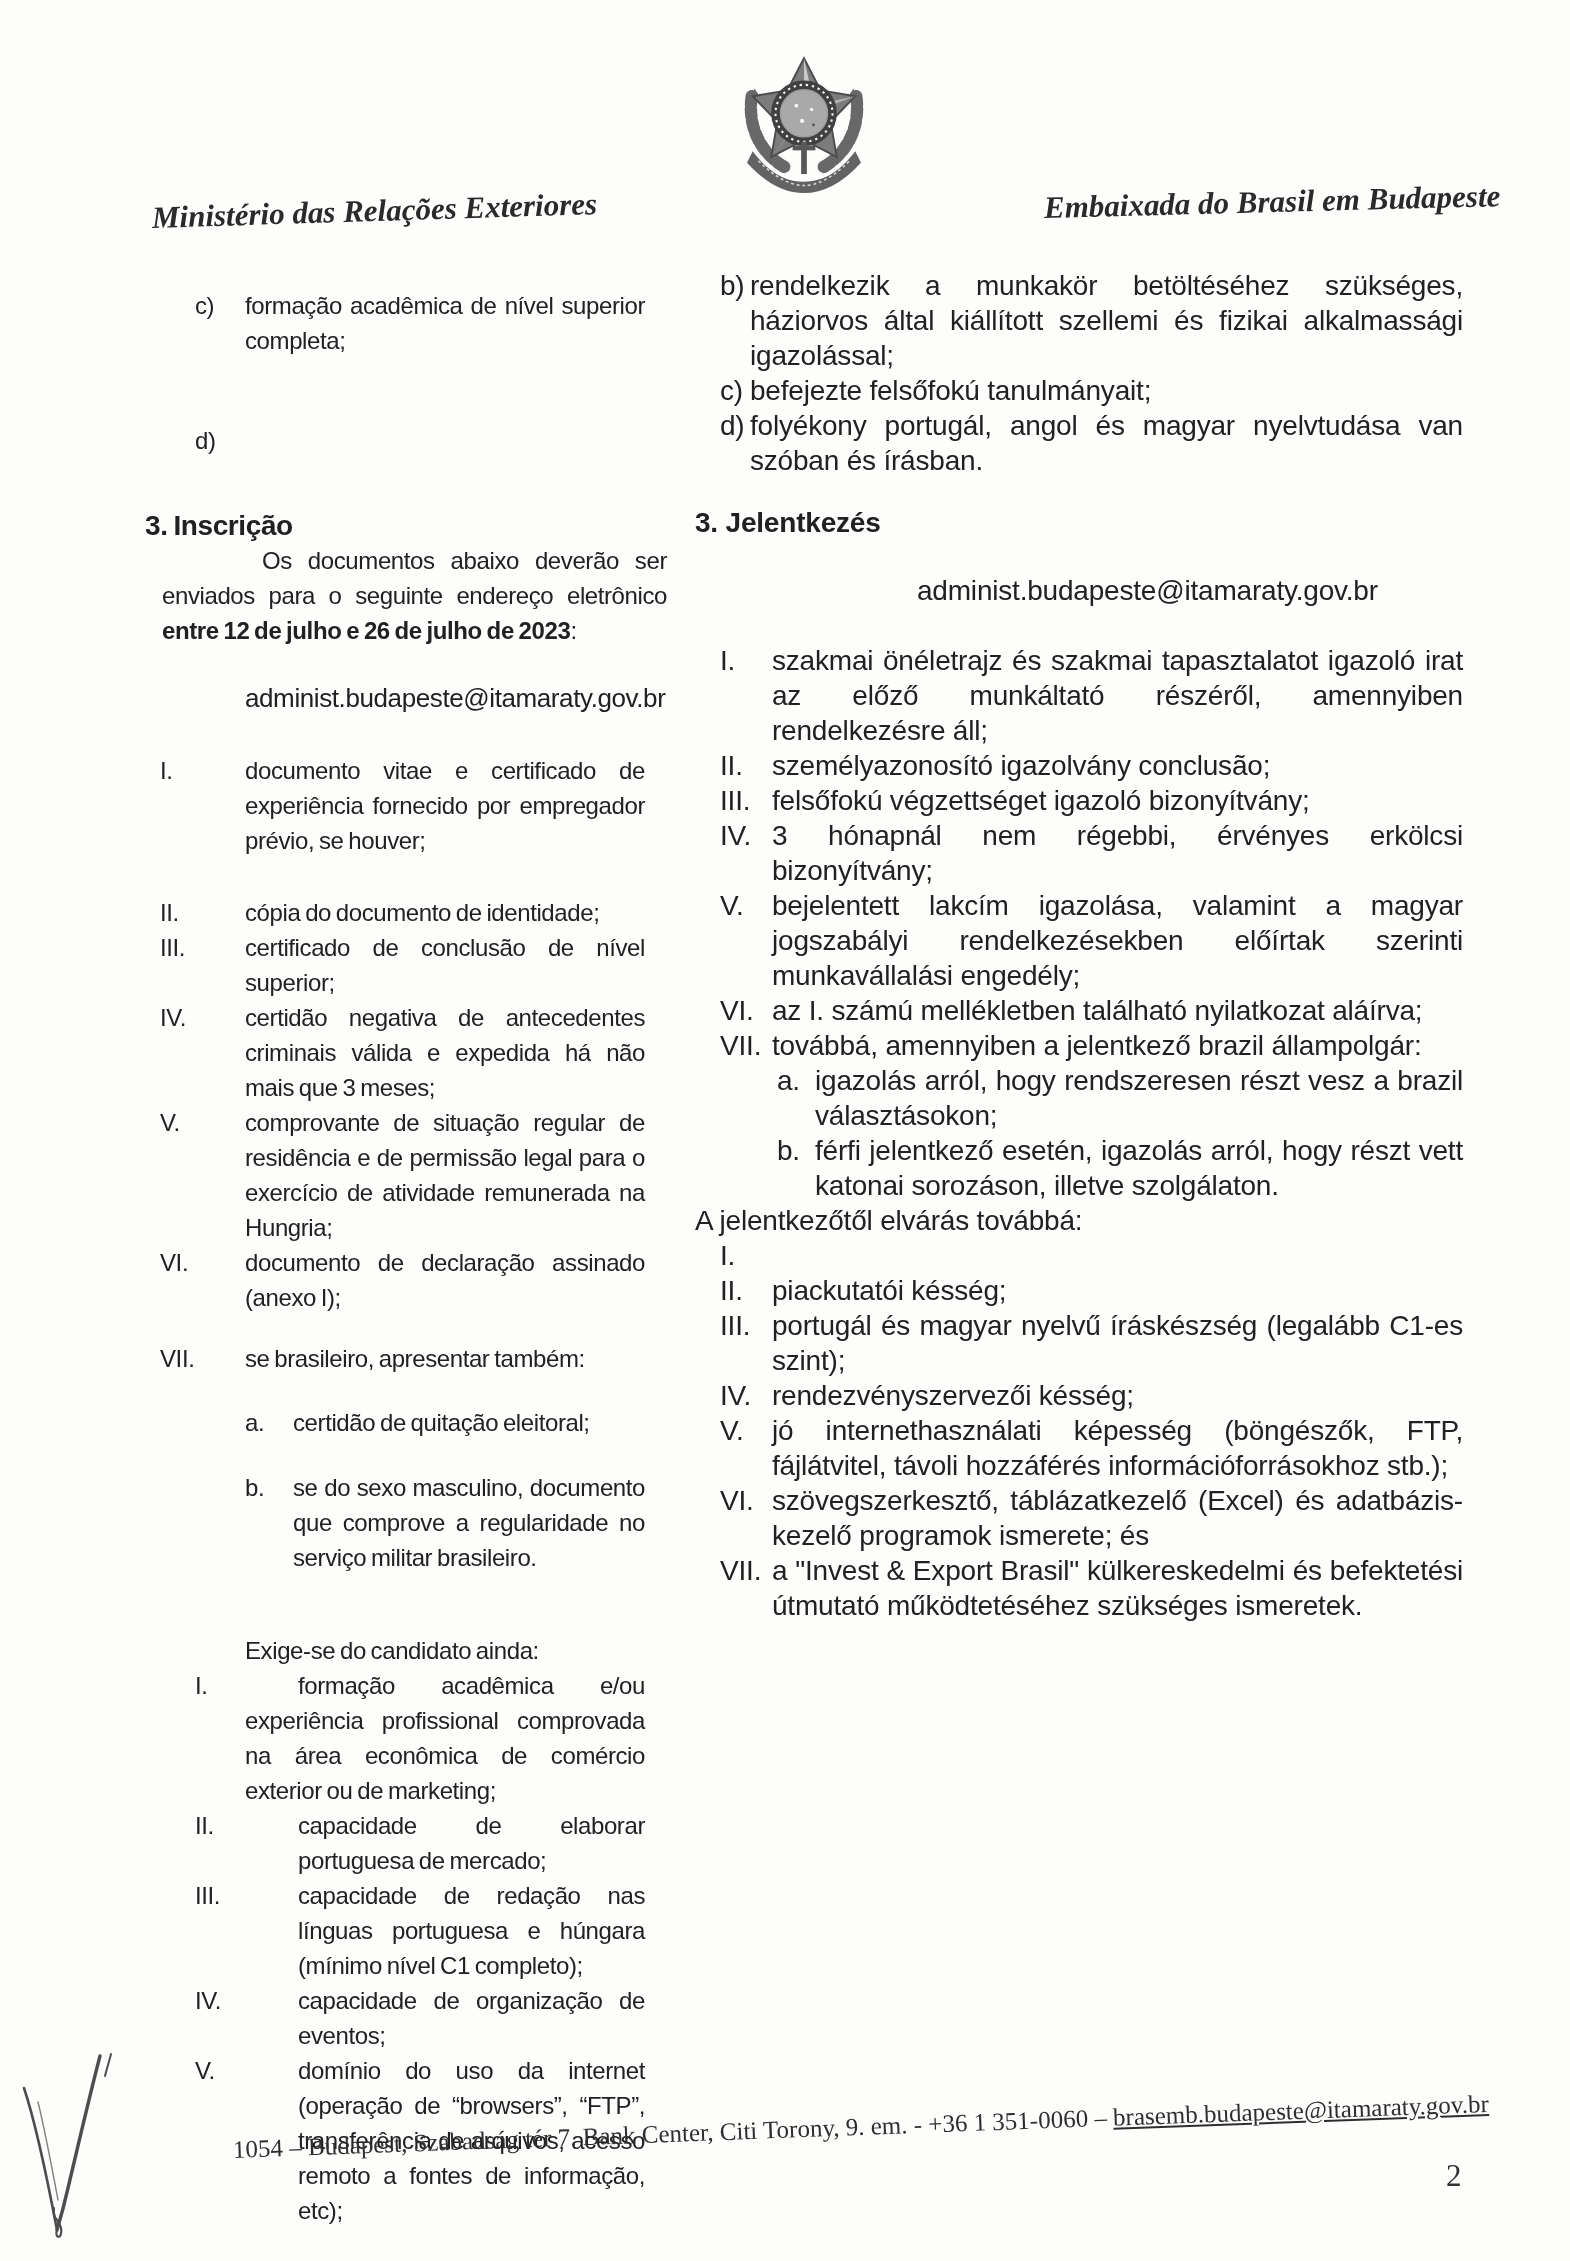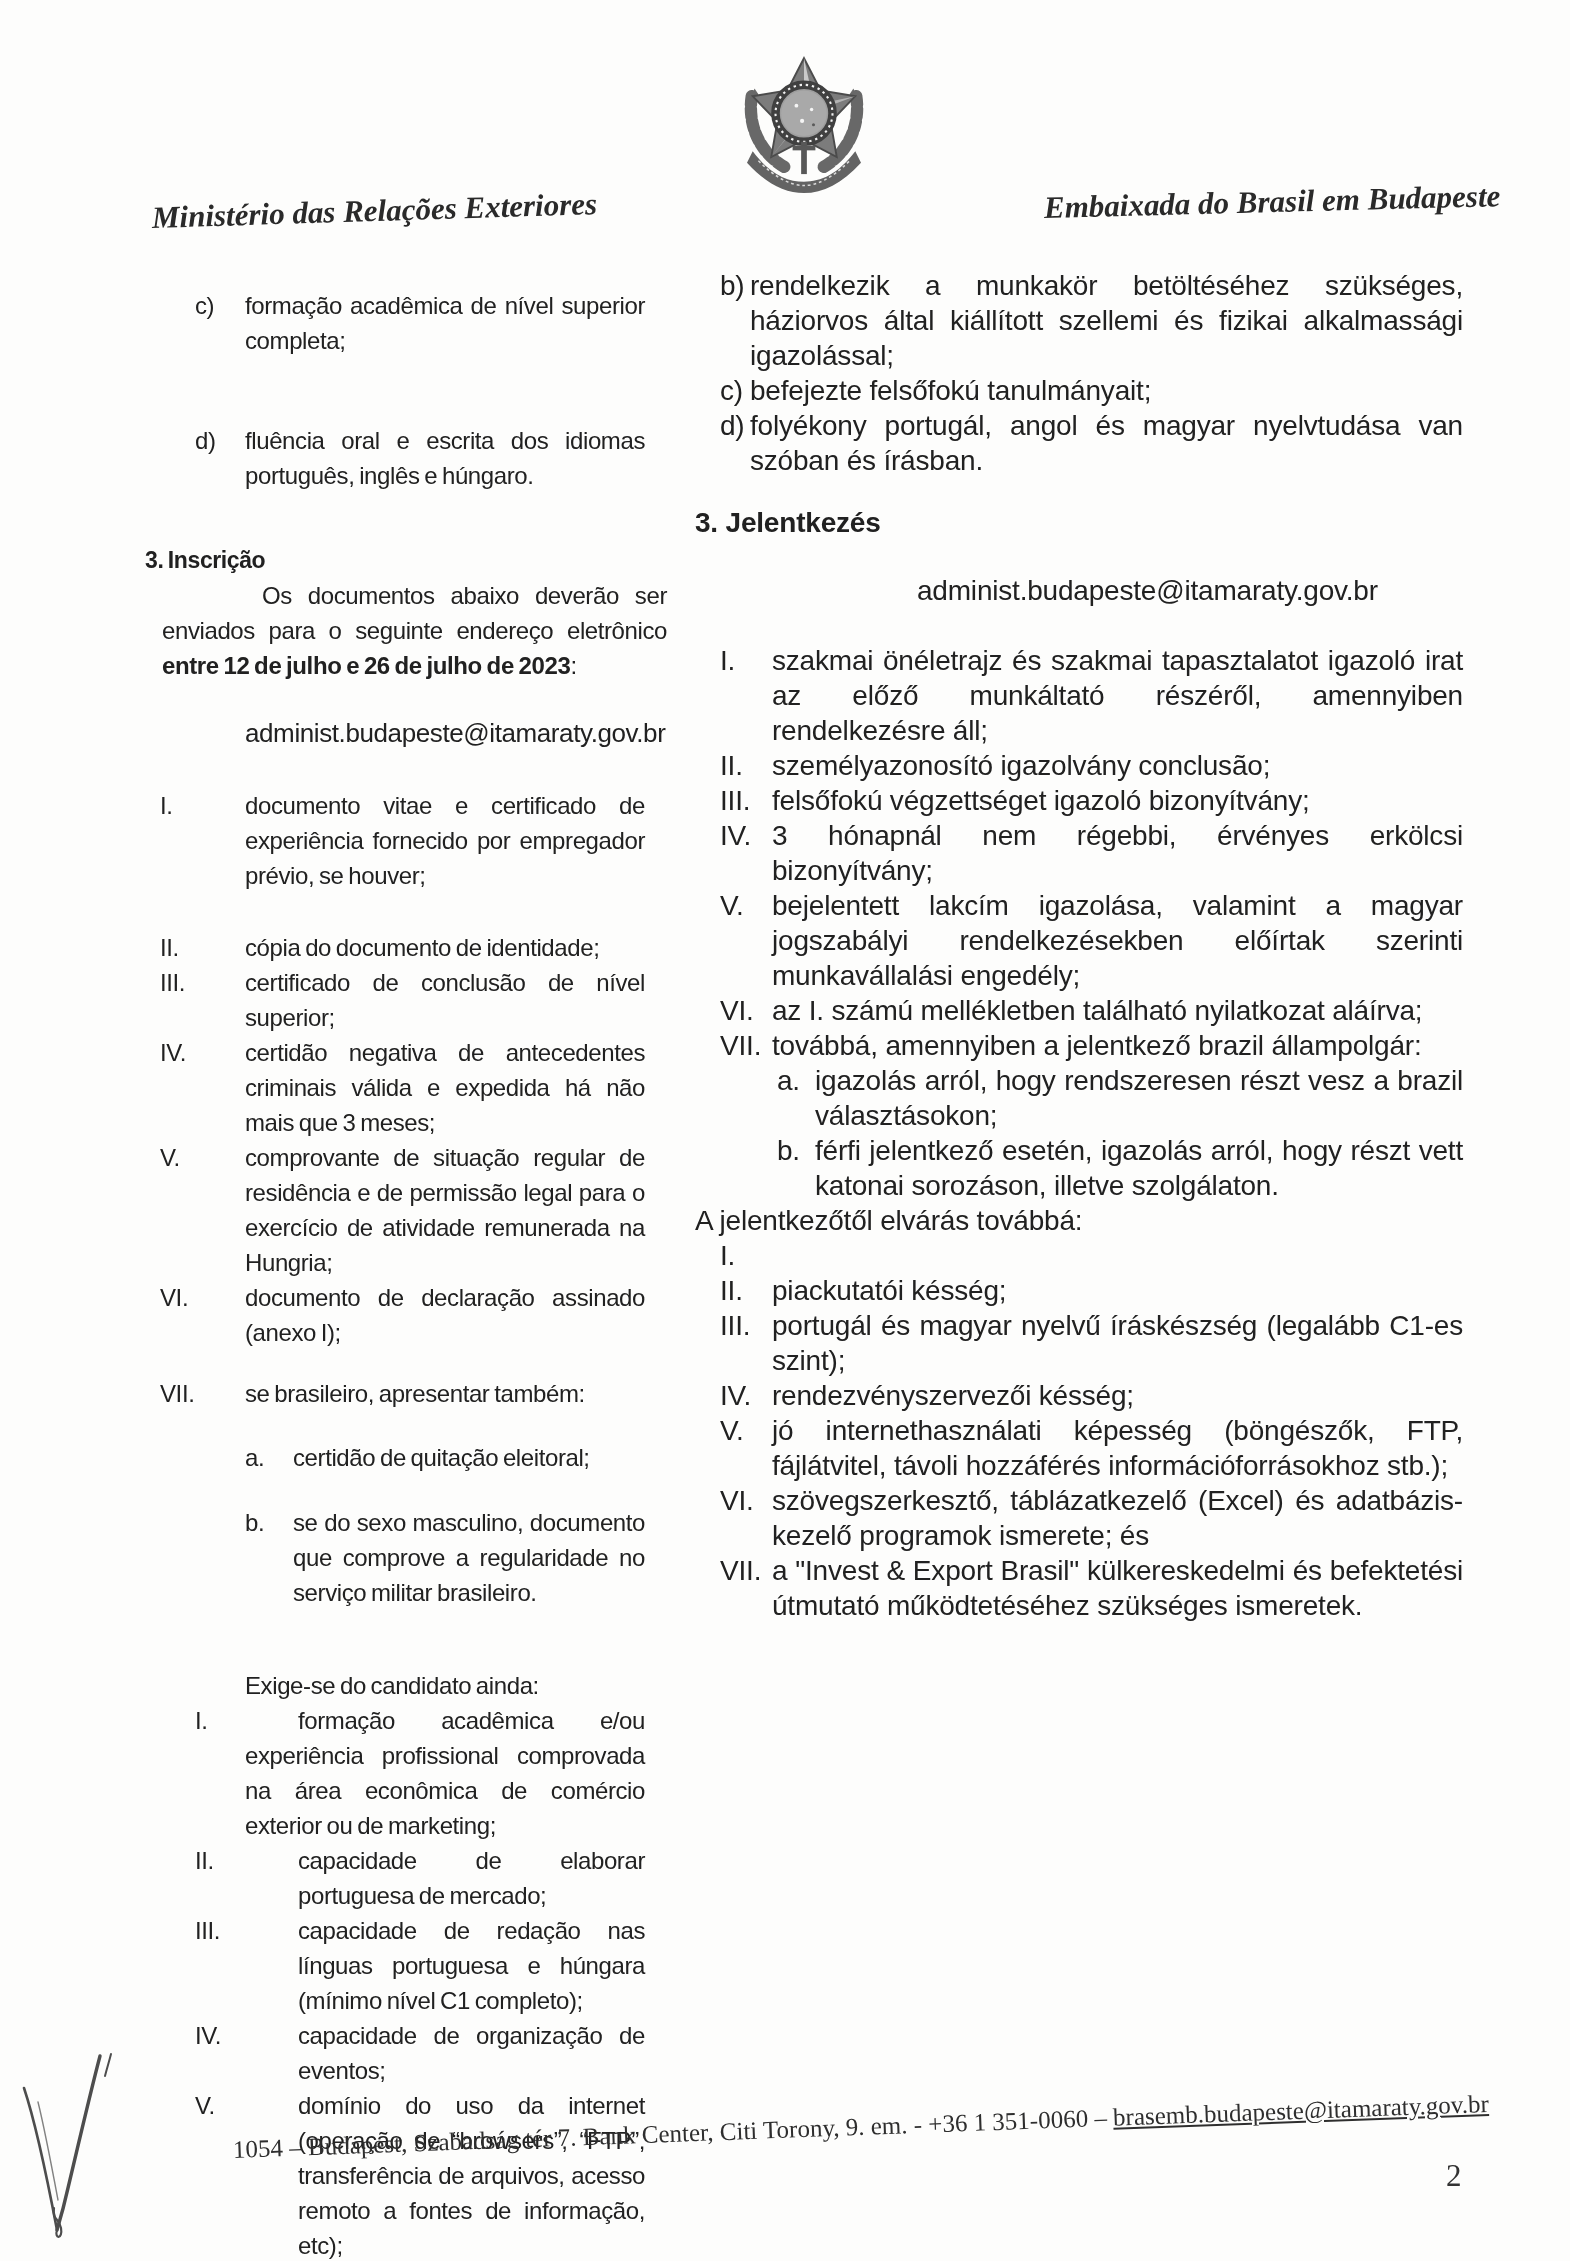--- a/index.html
+++ b/index.html
@@ -18,21 +18,21 @@
   .li-row{padding-left:95px}  .li-row .m{width:50px}
   .ld-row{padding-left:60px}  .ld-row .m{width:85px}
   .ls-row{padding-left:145px} .ls-row .m{width:48px}
   .lm-row{padding-left:95px}  .lm-row .m{width:103px}
   .lm-row.first .m{width:50px} .lm-row.first .t{text-indent:53px}
   
   .ri-row{padding-left:25px}  .ri-row .m{width:30px}
   .rd-row{padding-left:25px}  .rd-row .m{width:52px}
   .rs-row{padding-left:82px}  .rs-row .m{width:38px}
   .sec-h{font-weight:bold;}
-  .lcol .sec-h{margin-left:45px;font-size:23px;}
+  .lcol .sec-h{margin-left:45px;font-size:28px;}
   .sec-p{margin-left:62px;width:505px;text-indent:100px;}
   .rcol .sec-p{margin-left:0;width:768px;text-indent:50px;}
   .plain-h{margin-left:145px;text-align:left;}
   .rcol .plain-h{margin-left:0;}
   .email{white-space:nowrap;text-align:left;font-size:26px;}
   .lcol .email{margin-left:145px;}
   .rcol .email{margin-left:222px;font-size:28px;}
   b,strong{font-weight:bold;}
   
   .hdr{position:absolute;font-family:"Liberation Serif","DejaVu Serif",serif;font-style:italic;font-weight:bold;color:#2a2a2a;white-space:nowrap;}
@@ -82,21 +82,20 @@
   <div class="hdr hdr-left">Ministério das Relações Exteriores</div>
   <div class="hdr hdr-right">Embaixada do Brasil em Budapeste</div>
 
   <div class="col lcol">
     <div class="row li-row" style="margin-top:18px">
       <span class="m">c)</span>
       <span class="t">formação acadêmica de nível superior completa;</span>
     </div>
     <div class="row li-row" style="margin-top:65px">
       <span class="m">d)</span>
-      <span class="t">fluência oral e escrita dos idiomas português, inglês e húngaro.</span>
     </div>
 
     <div class="sec-h" style="margin-top:50px">3. Inscrição</div>
     <div class="sec-p">
       <span>Os documentos abaixo deverão ser enviados para o seguinte endereço eletrônico </span><strong>entre 12 de julho e 26 de julho de 2023</strong><span>:</span>
     </div>
     <div class="email" style="margin-top:33px">administ.budapeste@itamaraty.gov.br</div>
 
     <div class="row ld-row" style="margin-top:37px">
       <span class="m">I.</span>

